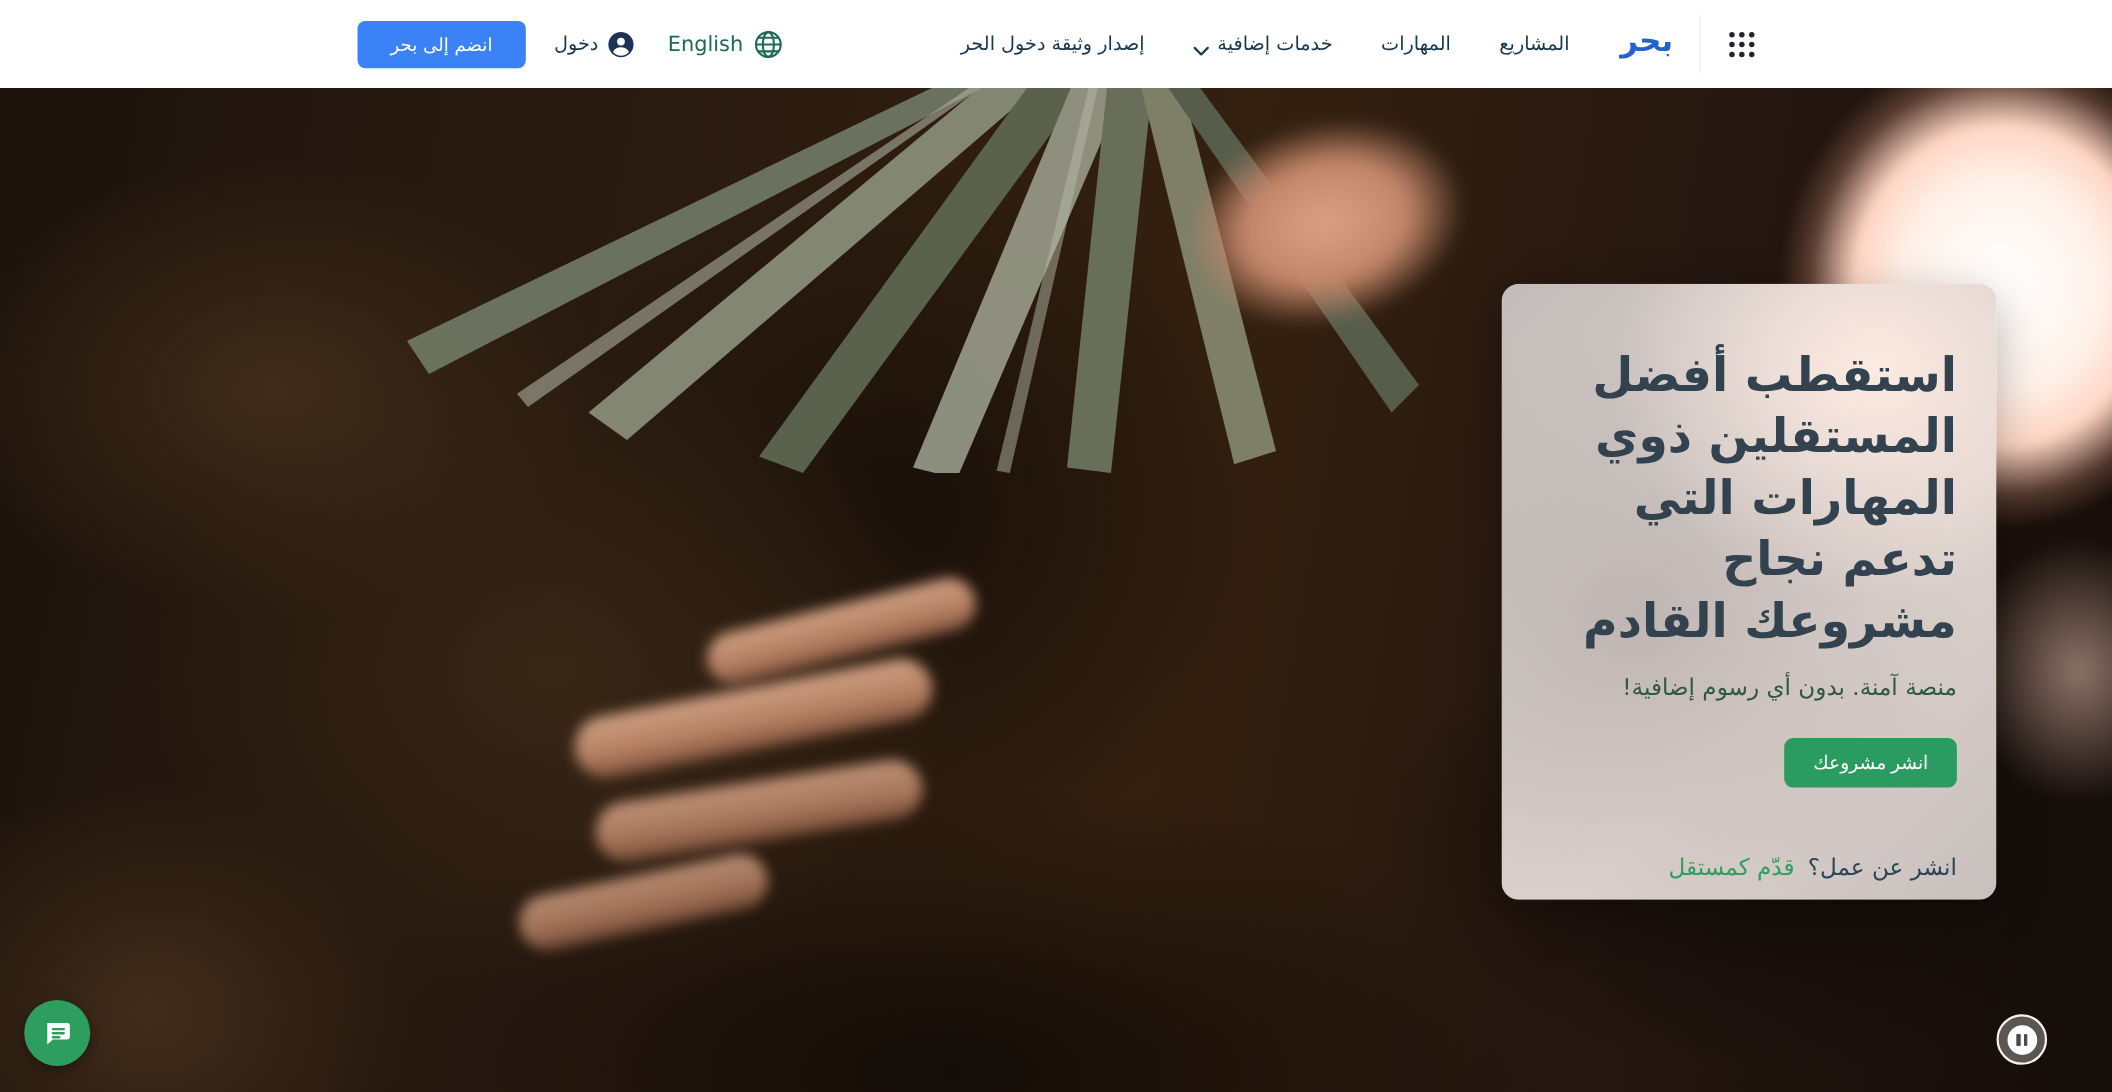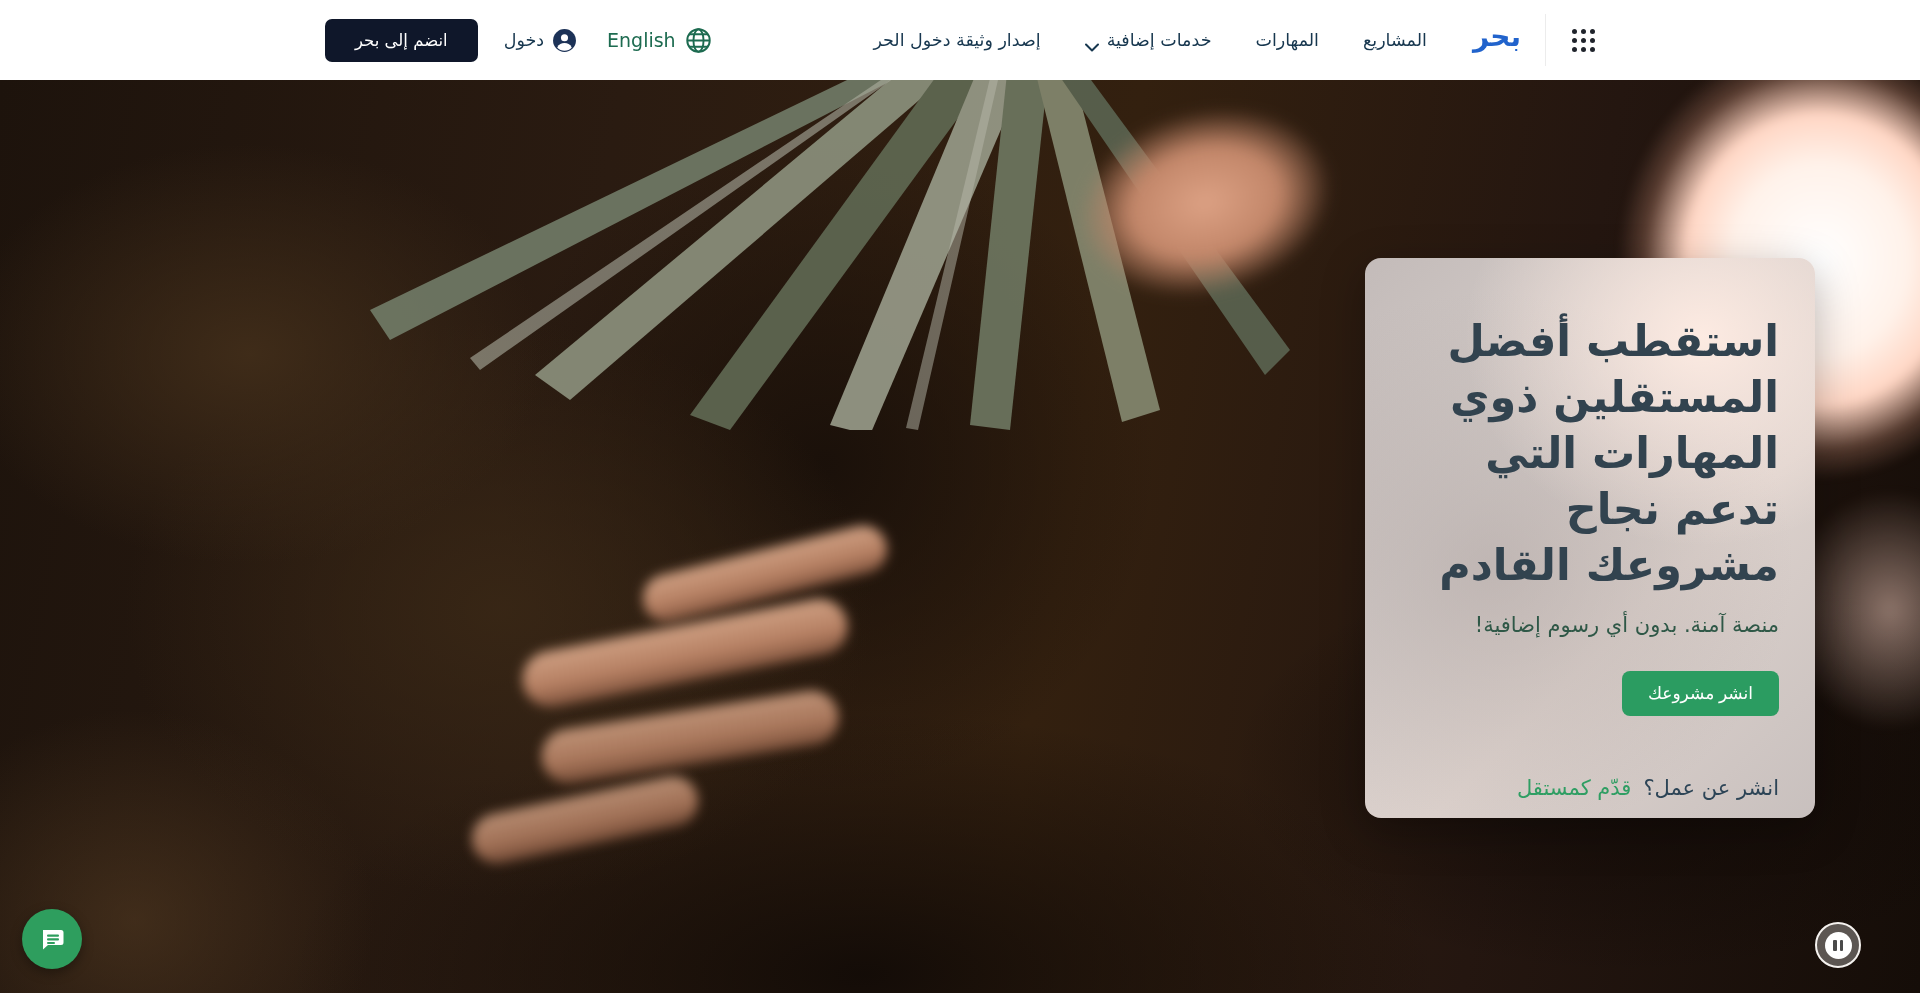--- a/index.html
+++ b/index.html
@@ -17,21 +17,21 @@
     line-height:1; padding-bottom:6px; }
   .nav { display:flex; align-items:center; gap:44px; margin-right:46px; }
   .nav-item { display:flex; align-items:center; gap:8px; font-size:17.5px; color:#17374f;
     cursor:pointer; white-space:nowrap; }
   .chev { width:14px; height:9px; display:inline-block; }
   .spacer { flex:1; }
   .lang { display:flex; align-items:center; gap:9px; cursor:pointer; }
   .lang .label { font-size:19px; color:#1d6b50; font-weight:400; }
   .login { display:flex; align-items:center; gap:8px; margin-right:30px; cursor:pointer; }
   .login .label { font-size:17.5px; color:#17374f; }
-  .join-btn { margin-right:26px; background:#0f172a; color:#fff; border:none; border-radius:7px;
+  .join-btn { margin-right:26px; background:#3b82f6; color:#fff; border:none; border-radius:7px;
     padding:12px 30px; font-size:16.5px; font-family:inherit; cursor:pointer; font-weight:500; }
 
   
   .hero { position:absolute; top:80px; left:0; right:0; height:913px; overflow:hidden; }
   .scene { position:absolute; inset:0;
     background:
       radial-gradient(420px 300px at 13% 30%, rgba(66,46,26,0.9), transparent 70%),
       radial-gradient(520px 400px at 26% 58%, rgba(58,40,22,0.85), transparent 72%),
       radial-gradient(440px 440px at 43% 42%, rgba(24,15,9,0.9), transparent 75%),
       radial-gradient(700px 320px at 45% 98%, rgba(18,11,7,0.95), transparent 82%),
@@ -60,21 +60,21 @@
     padding:56px 36px 18px 36px; text-align:right;
     background:
       radial-gradient(340px 300px at 75% 14%, rgba(255,236,227,0.95), rgba(255,236,227,0) 70%),
       radial-gradient(420px 380px at 28% 55%, rgba(173,163,161,0.55), rgba(173,163,161,0) 72%),
       linear-gradient(135deg,#c3bbb9 0%,#d4ccc9 35%,#dcd1cc 62%,#c8c0be 100%);
     box-shadow:0 12px 44px rgba(0,0,0,0.28); }
   .card h1 { font-size:43px; line-height:1.3; font-weight:bold; color:#32434f; width:378px;
     margin-right:0; margin-left:auto; }
   .card .sub { margin-top:20px; font-size:21px; color:#2f5847; }
   .cta-btn { margin-top:34px; align-self:flex-start; background:#2b9c61; color:#fff; border:none;
-    border-radius:8px; padding:12px 26px; font-size:17px; font-family:Liberation Sans, sans-serif; cursor:pointer; }
+    border-radius:8px; padding:12px 26px; font-size:17px; font-family:Liberation Serif, serif; cursor:pointer; }
   .prompt-row { margin-top:auto; font-size:21px; color:#2c4456; display:flex; gap:12px;
     justify-content:flex-start; align-items:baseline; }
   .prompt-row a { color:#2f9e63; font-weight:500; text-decoration:none; cursor:pointer; }
 
   
   .chat-fab { position:absolute; left:22px; bottom:24px; width:60px; height:60px; border-radius:50%;
     background:#2e9e5e; display:flex; align-items:center; justify-content:center; cursor:pointer;
     box-shadow:0 4px 12px rgba(0,0,0,0.35); z-index:60; }
   .pause-btn { position:absolute; right:59px; bottom:25px; width:46px; height:46px; border-radius:50%;
     background:rgba(150,145,142,0.55); border:2px solid #f5f2ef; display:flex; align-items:center;

